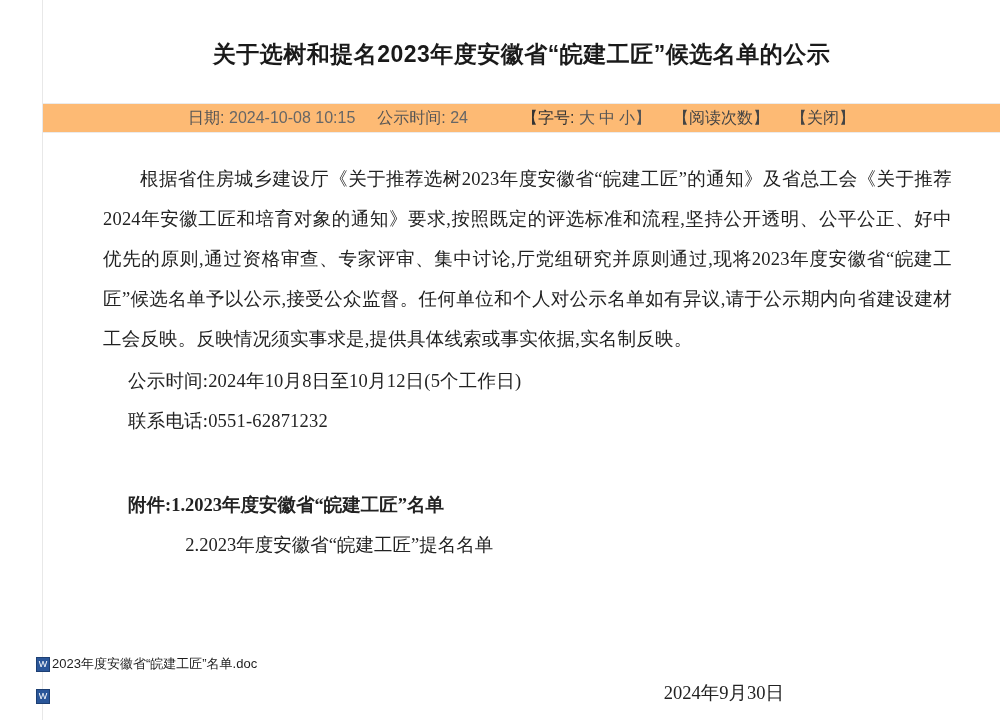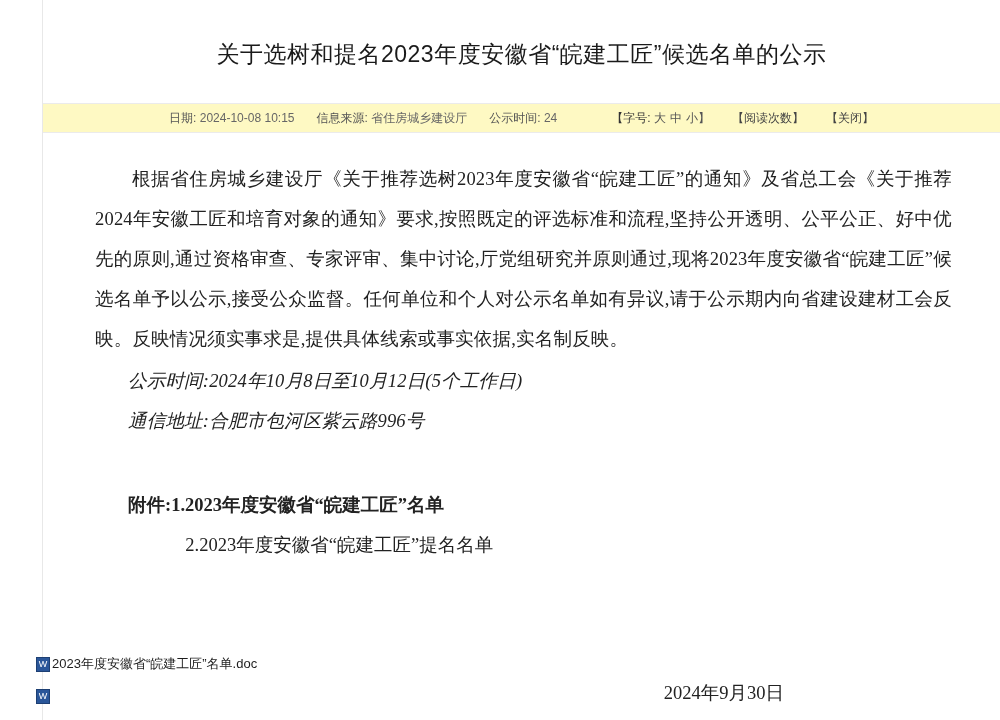--- a/index.html
+++ b/index.html
@@ -36,37 +36,37 @@
     width: 957px;
   }
 
   
   .title-wrap {
     padding: 22px 30px 16px 30px;
   }
   .doc-title {
     font-family: "Liberation Sans", "DejaVu Sans", sans-serif;
     font-size: 23px;
-    font-weight: normal;
+    font-weight: bold;
     color: #1a1a1a;
     text-align: center;
     line-height: 1.5;
     letter-spacing: 0.5px;
   }
 
   
   .meta-bar {
-    background: #fef9c3;
+    background: #fdba74;
     height: 30px;
     display: flex;
     align-items: center;
     justify-content: center;
     gap: 0px;
     font-family: "Liberation Sans", "DejaVu Sans", sans-serif;
-    font-size: 12px;
+    font-size: 16px;
     color: #555555;
     border-top: 1px solid #ebebeb;
     border-bottom: 1px solid #ebebeb;
   }
   .meta-item { padding: 0 11px; white-space: nowrap; }
   .meta-item .val { color: #666; }
   .meta-strong { color: #333; margin-left: 32px; }
   .meta-link { color: #444; cursor: pointer; }
   .font-sizer { display: inline-flex; gap: 4px; }
   .font-sizer span { cursor: pointer; }
@@ -75,28 +75,27 @@
   .body-wrap {
     padding: 26px 48px 0 48px;
     font-size: 18.5px;
     line-height: 40px;
     color: #222222;
   }
   .para {
     text-align: justify;
     text-justify: inter-ideograph;
     text-indent: 2em;
-    margin: 0 0 2px 4px;
+    margin: 0 0 2px 12px;
     letter-spacing: 0.2px;
   }
   .line-indent {
     text-indent: 2em;
     margin: 0;
     letter-spacing: 0.2px;
-    font-style: italic;
   }
   .attach-block {
     margin-top: 44px;
   }
   .attach-line1 { text-indent: 2em; margin: 0; font-weight: bold; }
   .attach-line2 { text-indent: 5.1em; margin: 0; }
 
   .signdate {
     margin-top: 108px;
     text-align: right;
@@ -153,24 +152,20 @@
     <div class="title-wrap">
       <h1 class="doc-title">关于选树和提名2023年度安徽省“皖建工匠”候选名单的公示</h1>
     </div>
 
     <div class="meta-bar">
       <div class="meta-item">
         <span>日期:</span>
         <span class="val">2024-10-08 10:15</span>
       </div>
       <div class="meta-item">
-        <span>信息来源:</span>
-        <span class="val">省住房城乡建设厅</span>
-      </div>
-      <div class="meta-item">
         <span>公示时间:</span>
         <span class="val">24</span>
       </div>
       <div class="meta-item">
         <span class="meta-strong">【字号:</span>
         <span class="font-sizer">
           <span>大</span>
           <span>中</span>
           <span>小】</span>
         </span>
@@ -179,21 +174,21 @@
         <span class="meta-link">【阅读次数】</span>
       </div>
       <div class="meta-item">
         <span class="meta-link">【关闭】</span>
       </div>
     </div>
 
     <div class="body-wrap">
       <p class="para">根据省住房城乡建设厅《关于推荐选树2023年度安徽省“皖建工匠”的通知》及省总工会《关于推荐2024年安徽工匠和培育对象的通知》要求,按照既定的评选标准和流程,坚持公开透明、公平公正、好中优先的原则,通过资格审查、专家评审、集中讨论,厅党组研究并原则通过,现将2023年度安徽省“皖建工匠”候选名单予以公示,接受公众监督。任何单位和个人对公示名单如有异议,请于公示期内向省建设建材工会反映。反映情况须实事求是,提供具体线索或事实依据,实名制反映。</p>
       <p class="line-indent">公示时间:2024年10月8日至10月12日(5个工作日)</p>
-      <p class="line-indent">通信地址:合肥市包河区紫云路996号</p>
+      <p class="line-indent">联系电话:0551-62871232</p>
 
       <div class="attach-block">
         <p class="attach-line1">附件:1.2023年度安徽省“皖建工匠”名单</p>
         <p class="attach-line2">2.2023年度安徽省“皖建工匠”提名名单</p>
       </div>
 
       <div class="signdate">2024年9月30日</div>
     </div>
 
   </div>

